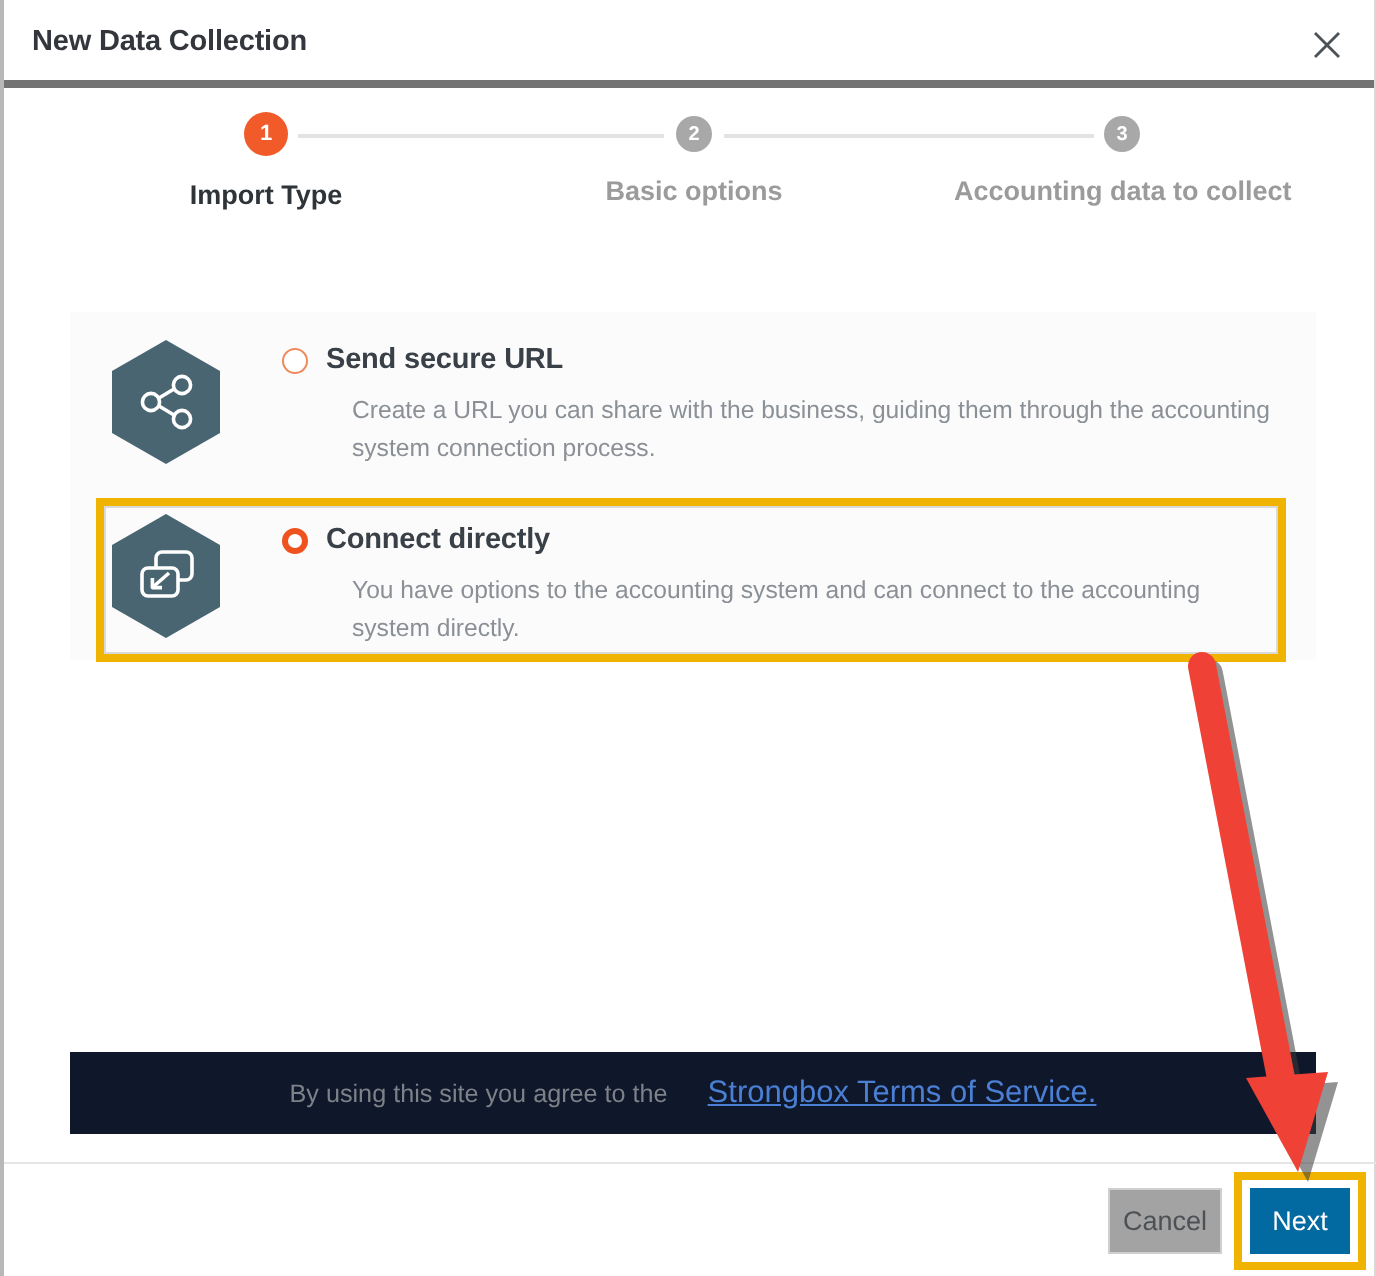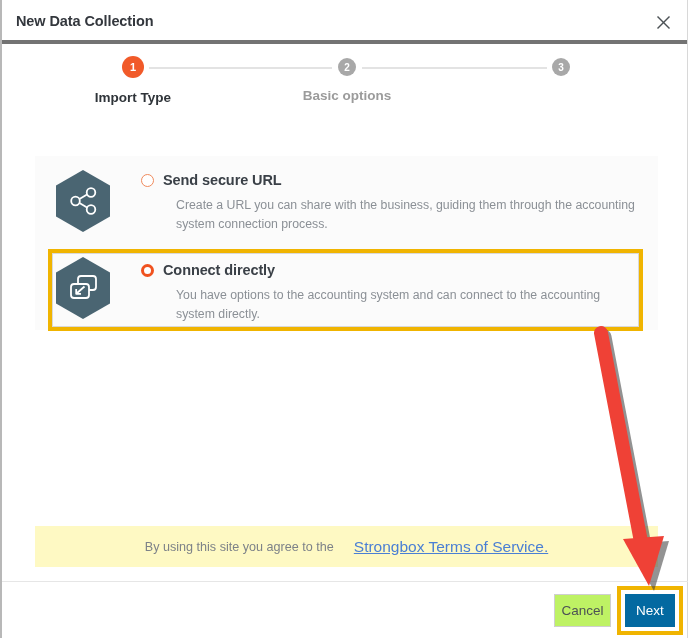--- a/index.html
+++ b/index.html
@@ -211,21 +211,21 @@
     background: transparent;
   }
 
   
   .terms-bar {
     position: absolute;
     left: 33px;
     top: 526px;
     width: 623px;
     height: 41px;
-    background: #fef9c3;
+    background: #0f172a;
     display: flex;
     align-items: center;
     justify-content: center;
     box-sizing: border-box;
     gap: 15px;
   }
   .terms-text {
     font-size: 12.6px;
     color: #7d8288;
   }
@@ -246,21 +246,21 @@
     background: #e6e6e6;
   }
 
   
   .btn-cancel {
     position: absolute;
     left: 552px;
     top: 594px;
     width: 57px;
     height: 33px;
-    background: #bef264;
+    background: #a3a3a3;
     border: 1px solid #cfcfcf;
     box-sizing: border-box;
     font-size: 13.5px;
     color: #4c5155;
     display: flex;
     align-items: center;
     justify-content: center;
     cursor: pointer;
     font-family: "Liberation Sans", sans-serif;
   }
@@ -328,20 +328,21 @@
       <div class="step-label">Import Type</div>
     </div>
 
     <div class="step s2 inactive">
       <div class="step-circle">2</div>
       <div class="step-label">Basic options</div>
     </div>
 
     <div class="step s3 inactive">
       <div class="step-circle">3</div>
+      <div class="step-label">Accounting data to collect</div>
     </div>
   </div>
 
   <div class="options">
 
     <div class="option-card card1">
       <div class="hex-wrap">
         <svg class="hex" width="58" height="64" viewBox="0 0 58 64" aria-hidden="true">
           <polygon points="29,1 56,16.5 56,47.5 29,63 2,47.5 2,16.5" fill="#4a6572"></polygon>
           <g fill="none" stroke="#ffffff" stroke-width="1.8">

